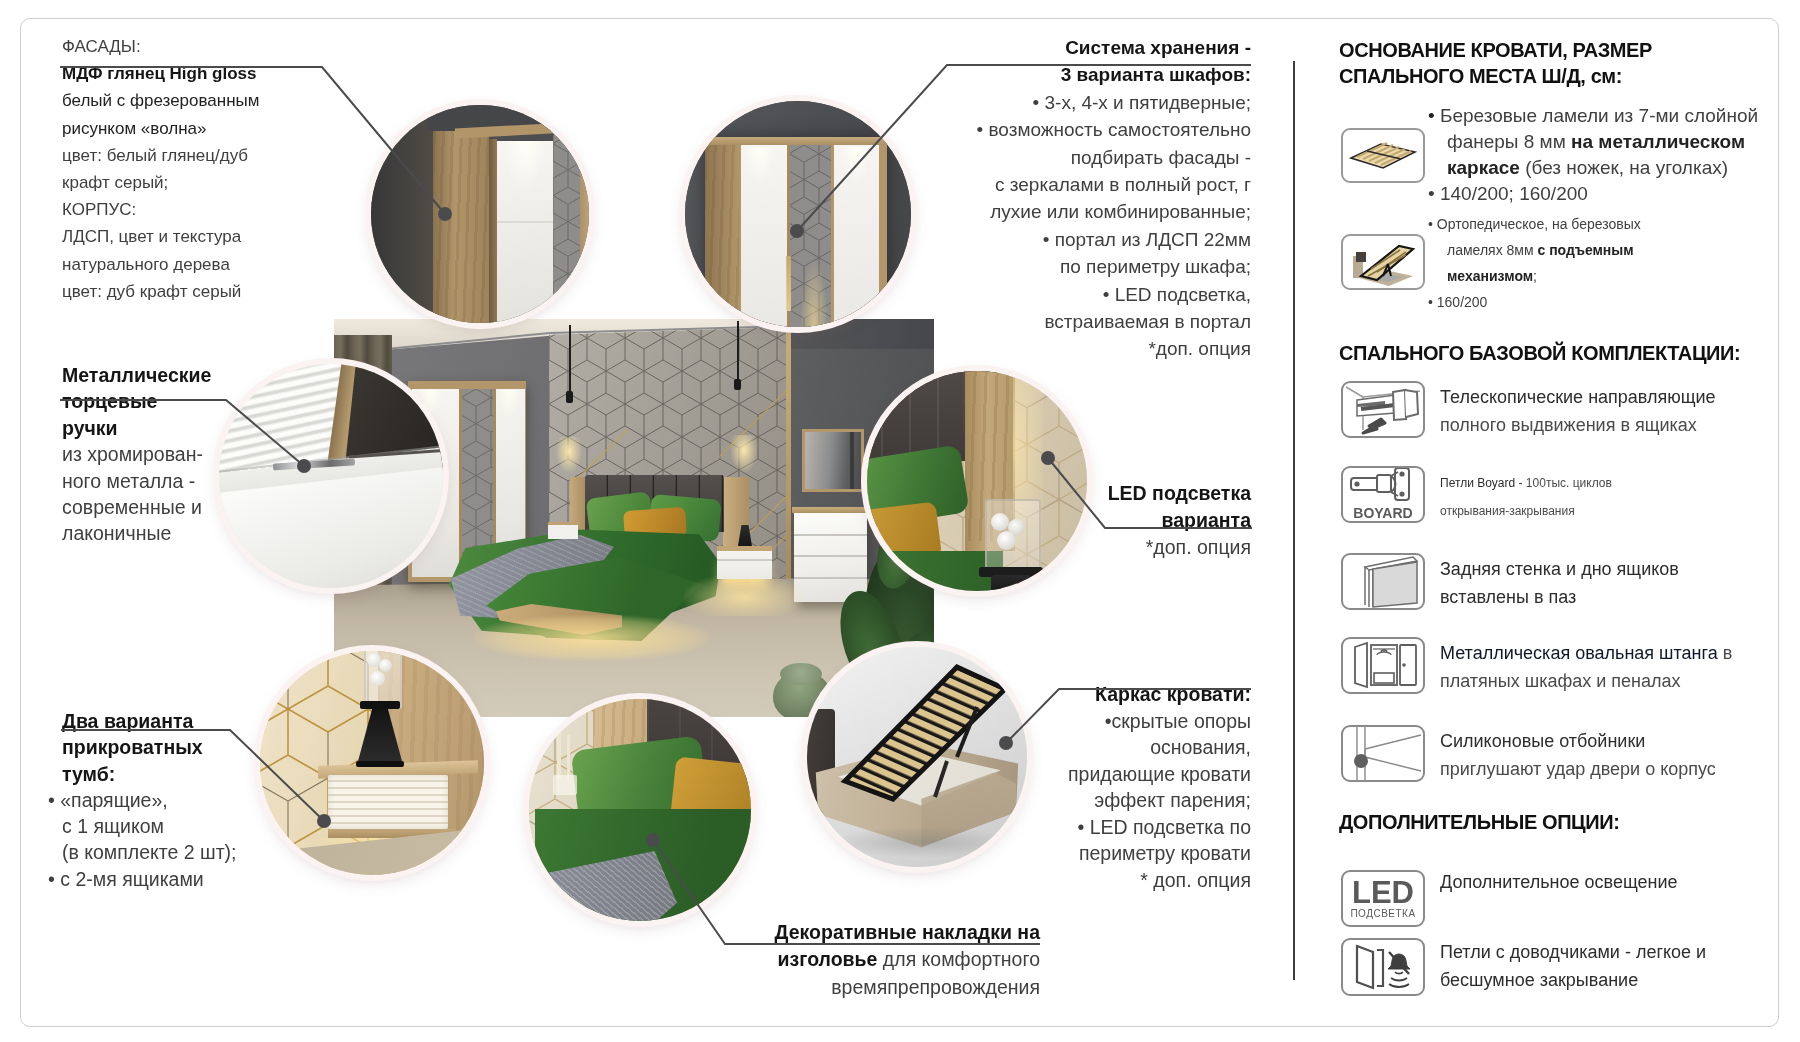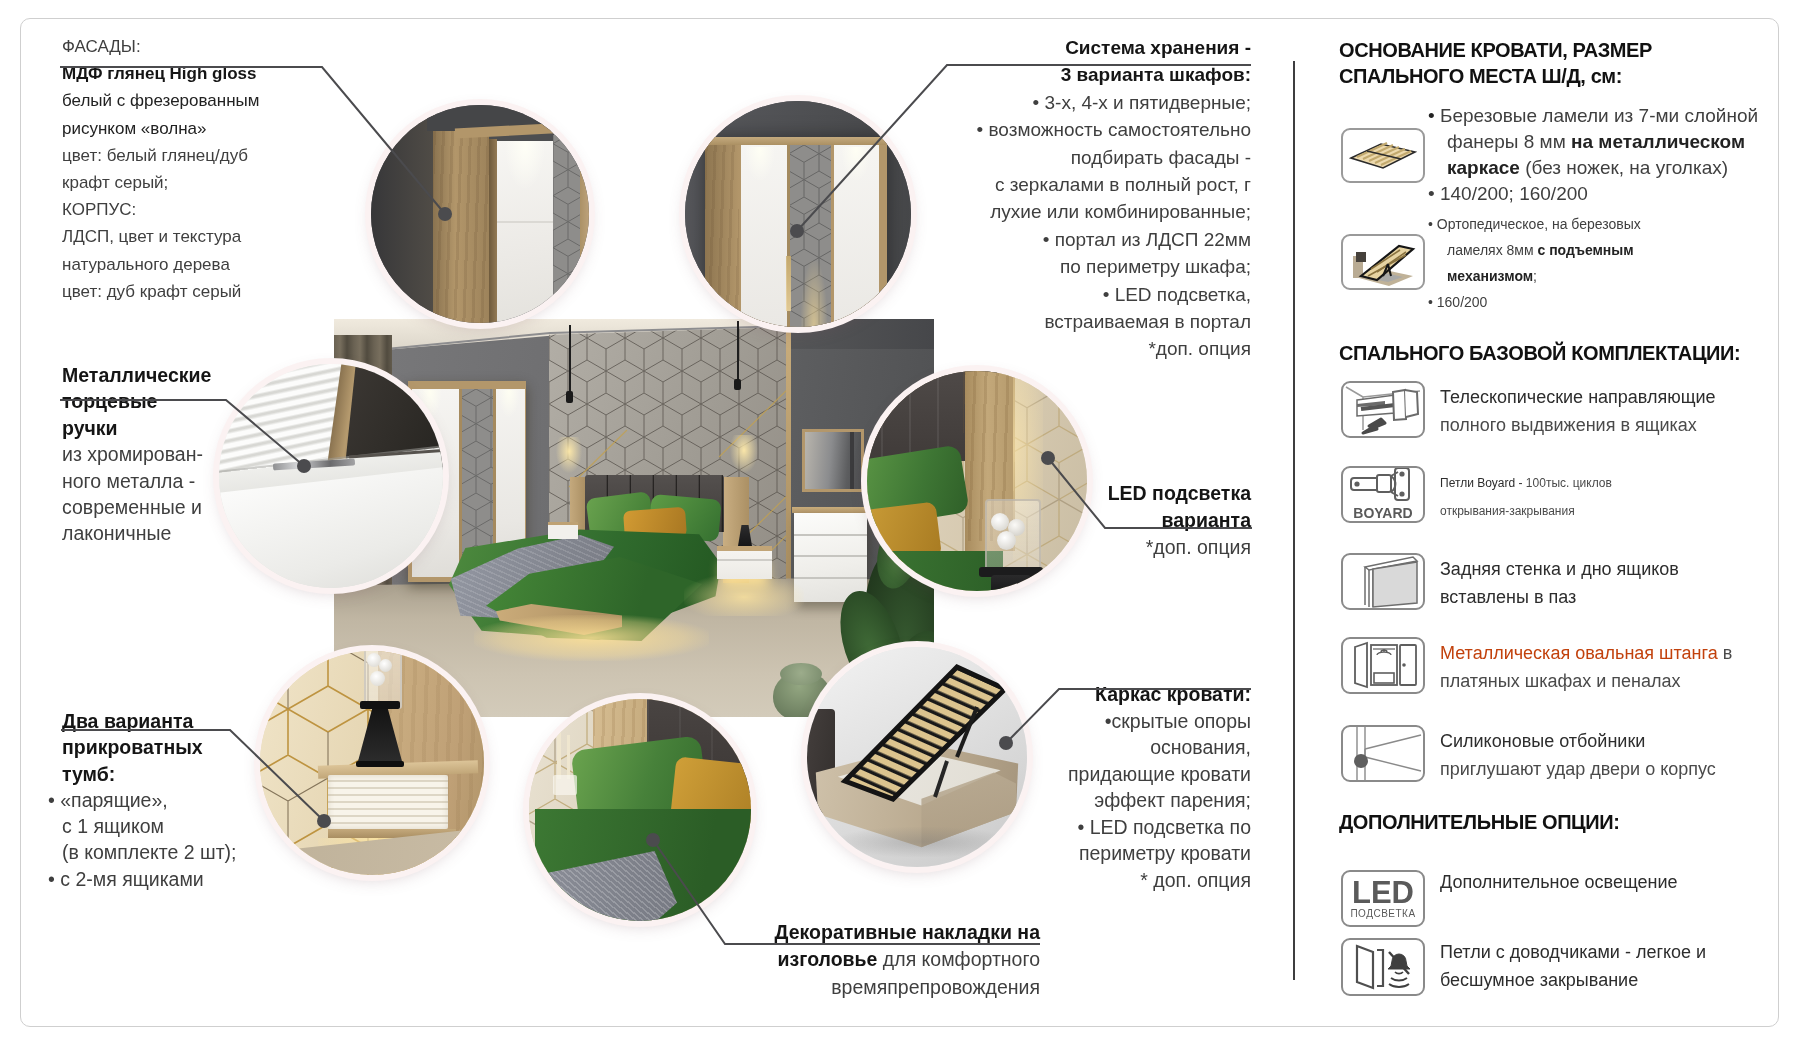--- a/index.html
+++ b/index.html
@@ -107,21 +107,21 @@
 <span style="margin-left:19px;">ламелях 8мм <span class="b" style="color:#222;">с подъемным</span></span><br>
 <span style="margin-left:19px;margin-top:10px;"><span class="b" style="color:#222;">механизмом</span>;</span><br>
 • 160/200
 </div>
 
 <div class="tb b" style="left:1339px;top:342px;font-size:20px;letter-spacing:-0.4px;color:#111;">СПАЛЬНОГО БАЗОВОЙ КОМПЛЕКТАЦИИ:</div>
 
 <div class="tb" style="left:1440px;top:383px;font-size:18px;line-height:28px;"><span style="color:#2d2d2d;">Телескопические направляющие</span><br><span class="g">полного выдвижения в ящиках</span></div>
 <div class="tb" style="left:1440px;top:469px;font-size:12px;line-height:28px;"><span style="color:#2d2d2d;">Петли Boyard - </span><span class="g">100тыс. циклов</span><br><span class="g">открывания-закрывания</span></div>
 <div class="tb" style="left:1440px;top:555px;font-size:18px;line-height:28px;color:#2d2d2d;">Задняя стенка и дно ящиков<br>вставлены в паз</div>
-<div class="tb" style="left:1440px;top:639px;font-size:18px;line-height:28px;"><span style="color:#c2410c;text-align:center;">Металлическая овальная штанга</span><span class="g"> в</span><br><span class="g">платяных шкафах и пеналах</span></div>
+<div class="tb" style="left:1440px;top:639px;font-size:18px;line-height:28px;"><span style="color:#0f172a;text-align:center;">Металлическая овальная штанга</span><span class="g"> в</span><br><span class="g">платяных шкафах и пеналах</span></div>
 <div class="tb" style="left:1440px;top:727px;font-size:18px;line-height:28px;"><span style="color:#2d2d2d;">Силиконовые отбойники</span><br><span class="g">приглушают удар двери о корпус</span></div>
 
 <div class="tb b" style="left:1339px;top:811px;font-size:20px;letter-spacing:-0.4px;color:#111;">ДОПОЛНИТЕЛЬНЫЕ ОПЦИИ:</div>
 
 <div class="tb" style="left:1440px;top:872px;font-size:18px;color:#2d2d2d;">Дополнительное освещение</div>
 <div class="tb" style="left:1440px;top:938px;font-size:18px;line-height:28px;color:#2d2d2d;">Петли с доводчиками - легкое и<br>бесшумное закрывание</div>
 
 <div id="ic1" class="abs ib" style="top:128px;height:51px;border-color:#9a9a9a;"><svg width="80" height="51" viewBox="0 0 80 51">
       <path d="M8,28 L38,14 L72,22 L40,38 Z" fill="#ecd9ad" stroke="#2b2b2b" stroke-width="1.6"></path>
       <g stroke="#c2a96e" stroke-width="2">

